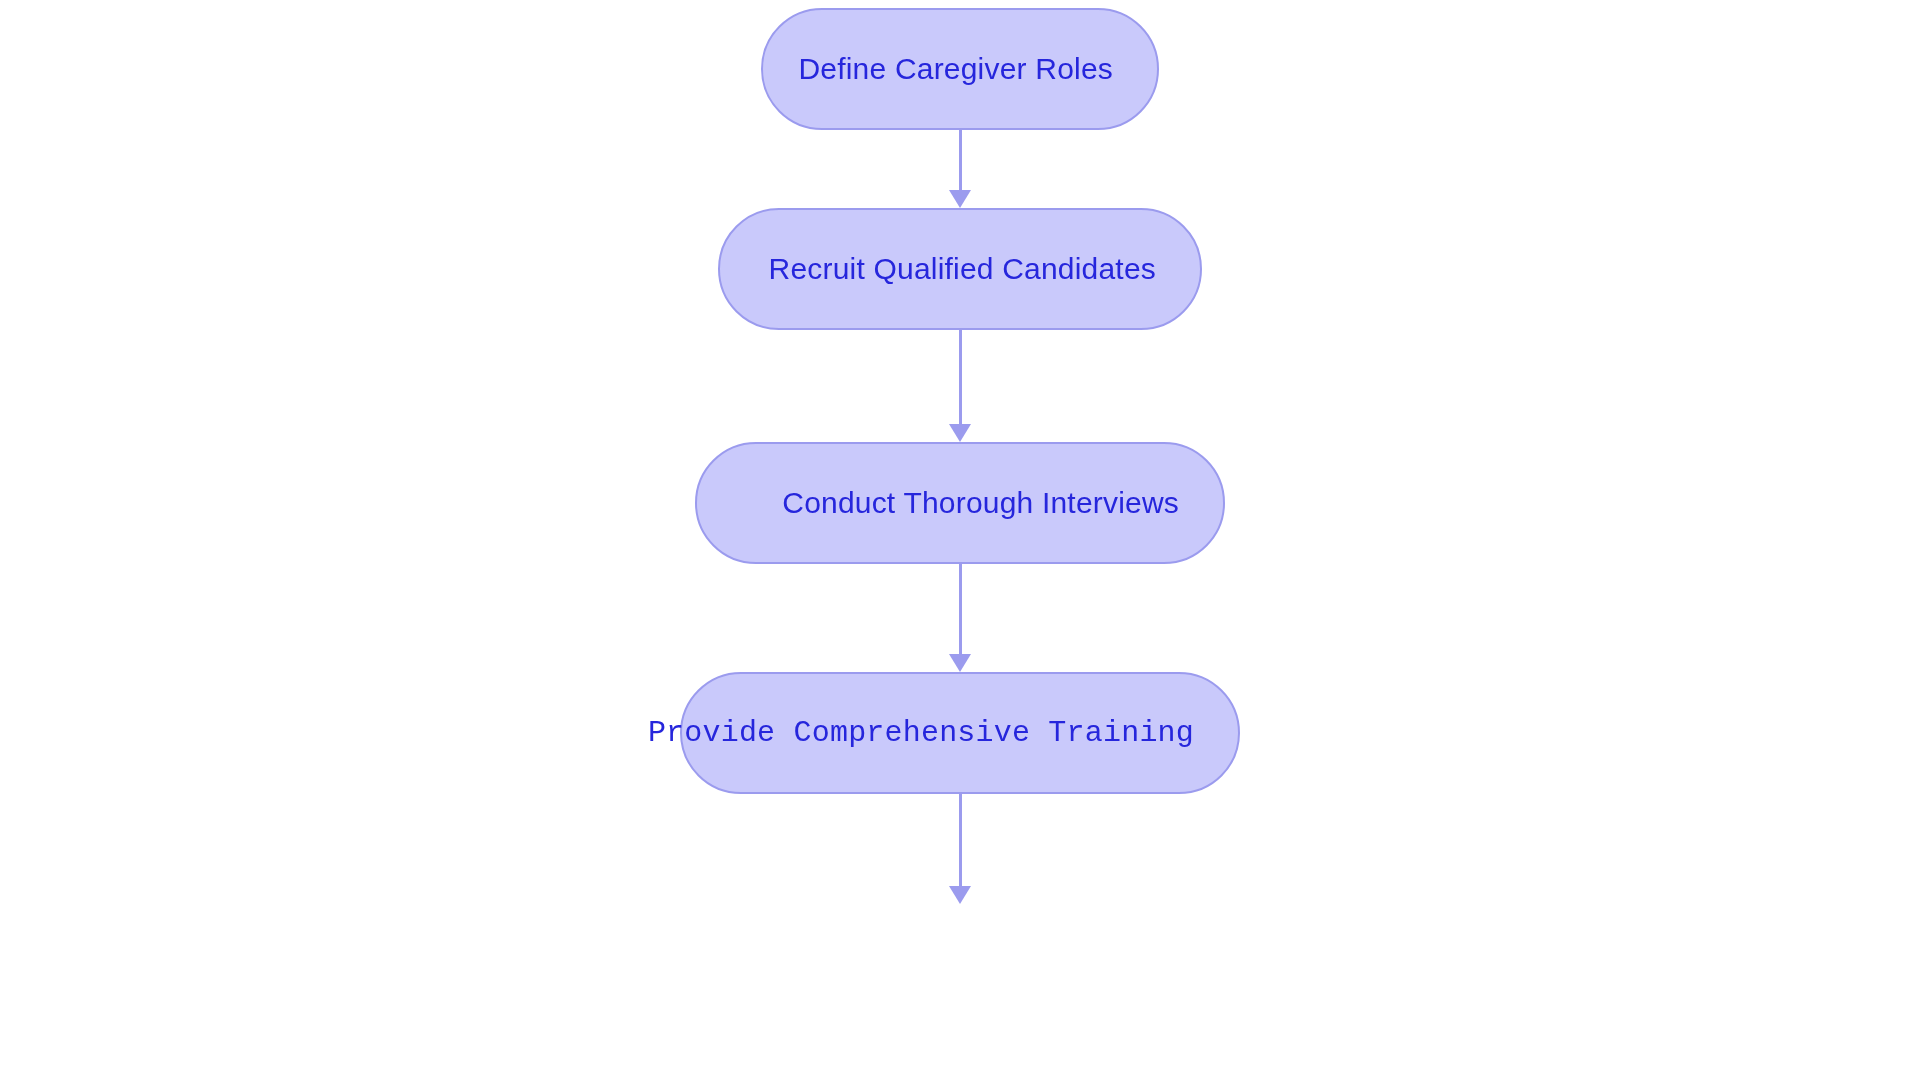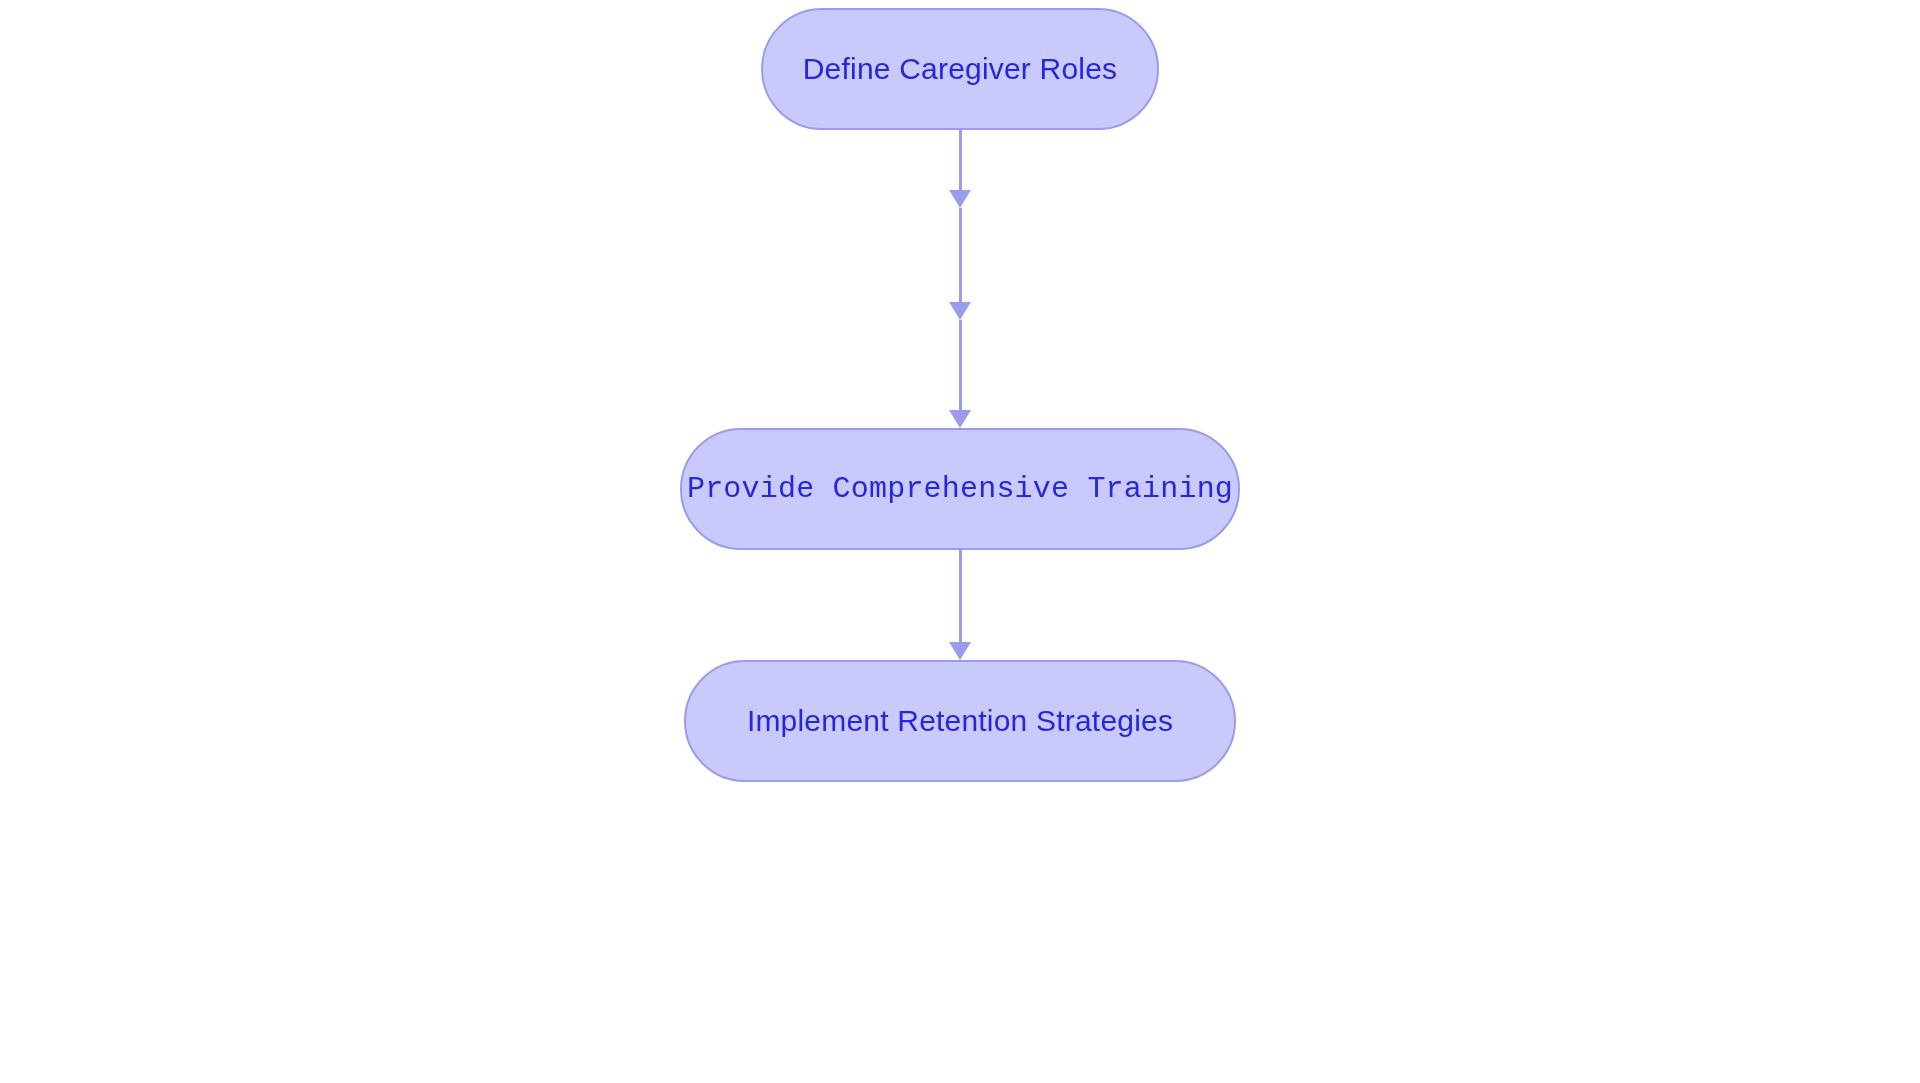--- a/index.html
+++ b/index.html
@@ -36,21 +36,21 @@
 
   .node {
     box-sizing: border-box;
     height: 122px;
     border: 2px solid #9b9bee;
     border-radius: 61px;
     background: #c9c9fb;
     color: #2626dc;
     display: flex;
     align-items: center;
-    justify-content: center;
+    justify-content: flex-end;
     font-size: 30px;
     font-weight: 400;
     letter-spacing: 0.2px;
     line-height: 1;
     white-space: nowrap;
     padding: 0 44px;
     user-select: none;
   }
 
   .node-label {
@@ -108,39 +108,42 @@
 
     <div class="node node-w1">
       <span class="node-label">Define Caregiver Roles</span>
     </div>
 
     <div class="connector gap-1">
       <div class="connector-line"></div>
       <div class="connector-head"></div>
     </div>
 
+    <div class="node node-w2">
+      <span class="node-label">Recruit Qualified Candidates</span>
+    </div>
 
     <div class="connector gap-2">
       <div class="connector-line"></div>
       <div class="connector-head"></div>
     </div>
 
+    <div class="node node-w3">
+      <span class="node-label">Conduct Thorough Interviews</span>
+    </div>
 
     <div class="connector gap-3">
       <div class="connector-line"></div>
       <div class="connector-head"></div>
     </div>
 
     <div class="node node-w4">
       <span class="node-label">Provide Comprehensive Training</span>
     </div>
 
     <div class="connector gap-4">
       <div class="connector-line"></div>
       <div class="connector-head"></div>
     </div>
 
-    <div class="node node-w5">
-      <span class="node-label">Implement Retention Strategies</span>
-    </div>
 
   </div>
 </div>
 
 </body></html>

